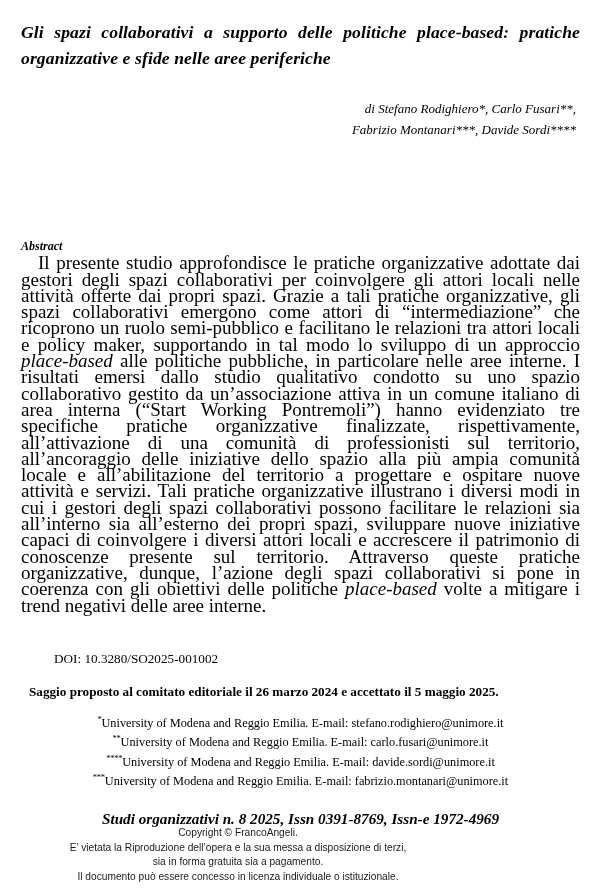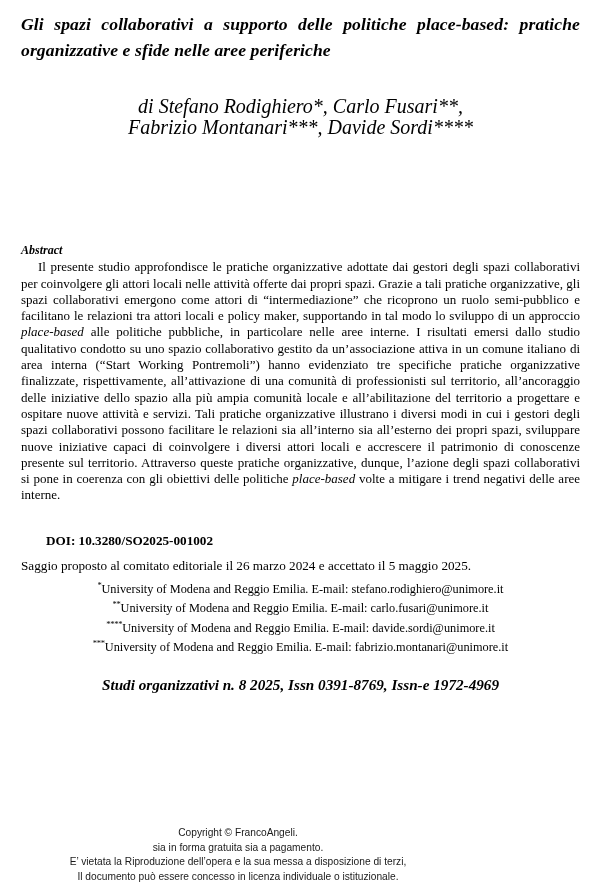--- a/index.html
+++ b/index.html
@@ -20,85 +20,85 @@
     position: absolute;
     left: 0;
     top: 0;
     width: 600px;
     height: 888px;
   }
 
   .content {
     position: absolute;
     left: 21px;
-    top: 0;
+    top: 8px;
     width: 559px;
   }
 
   
   .title {
     font-weight: bold;
     font-style: italic;
     font-size: 17.6px;
     line-height: 25.5px;
     text-align: justify;
     text-align-last: left;
     margin: 0;
     padding-top: 12px;
     letter-spacing: 0.1px;
   }
 
   
   .authors {
     font-style: italic;
-    font-size: 20px;
+    font-size: 13px;
     line-height: 21px;
-    margin: 10px;
+    margin: 4px;
     padding-top: 23px;
-    text-align: center;
+    text-align: right;
     white-space: pre-line;
   }
 
   
   .abstract-block {
     padding-top: 94px;
   }
   .abstract-heading {
     font-weight: bold;
     font-style: italic;
     font-size: 12px;
     line-height: 16.3px;
     margin: 0 0 1px 0;
   }
   .abstract-body {
-    font-size: 13px;
+    font-size: 19px;
     line-height: 16.3px;
     text-align: justify;
     text-align-last: left;
     margin: 0;
     text-indent: 17px;
     hyphens: none;
   }
   .abstract-body i {
     font-style: italic;
   }
 
   
   .doi-block {
     padding-top: 20px;
     font-size: 13.2px;
     line-height: 17.5px;
   }
   .doi-line {
-    margin: 8px;
+    margin: 16px;
     padding-left: 17px;
-    font-weight: bold;
   }
   .submission-line {
-    margin: 0;
+    margin: 8px;
+    font-weight: bold;
   }
 
   
   .affiliations {
     padding-top: 3px;
     font-size: 12.3px;
     line-height: 15.3px;
   }
   .affiliation-line {
     margin: 0;
@@ -165,17 +165,17 @@
       <p class="affiliation-line"><span class="aff-mark">****</span><span>University of Modena and Reggio Emilia. E-mail: davide.sordi@unimore.it</span></p>
       <p class="affiliation-line"><span class="aff-mark">***</span><span>University of Modena and Reggio Emilia. E-mail: fabrizio.montanari@unimore.it</span></p>
     </div>
 
     <p class="journal-line">Studi organizzativi n. 8 2025, Issn 0391-8769, Issn-e 1972-4969</p>
 
   </div>
 
   <div class="copyright">
     <p>Copyright © FrancoAngeli.</p>
+    <p>E’ vietata la Riproduzione dell’opera e la sua messa a disposizione di terzi,</p>
     <p>sia in forma gratuita sia a pagamento.</p>
-    <p>E’ vietata la Riproduzione dell’opera e la sua messa a disposizione di terzi,</p>
     <p>Il documento può essere concesso in licenza individuale o istituzionale.</p>
   </div>
 </div>
 
 </body></html>

